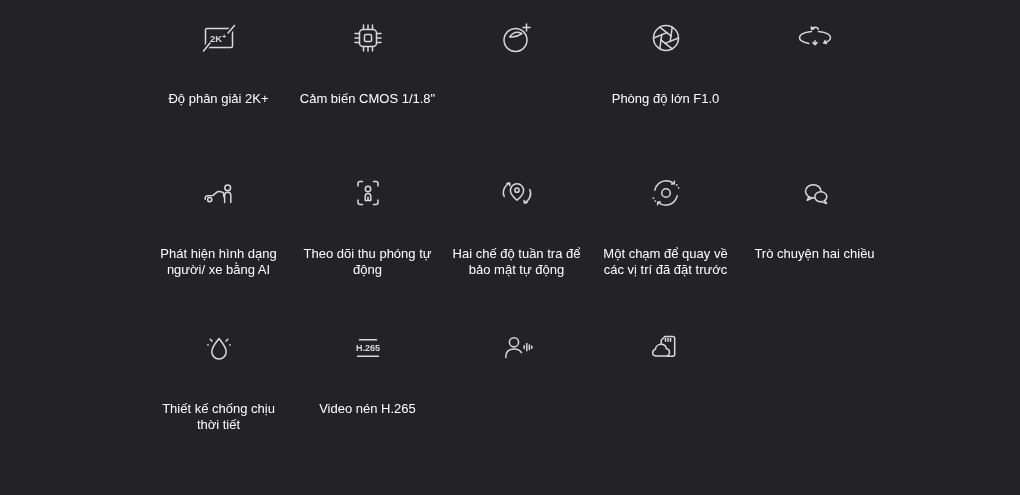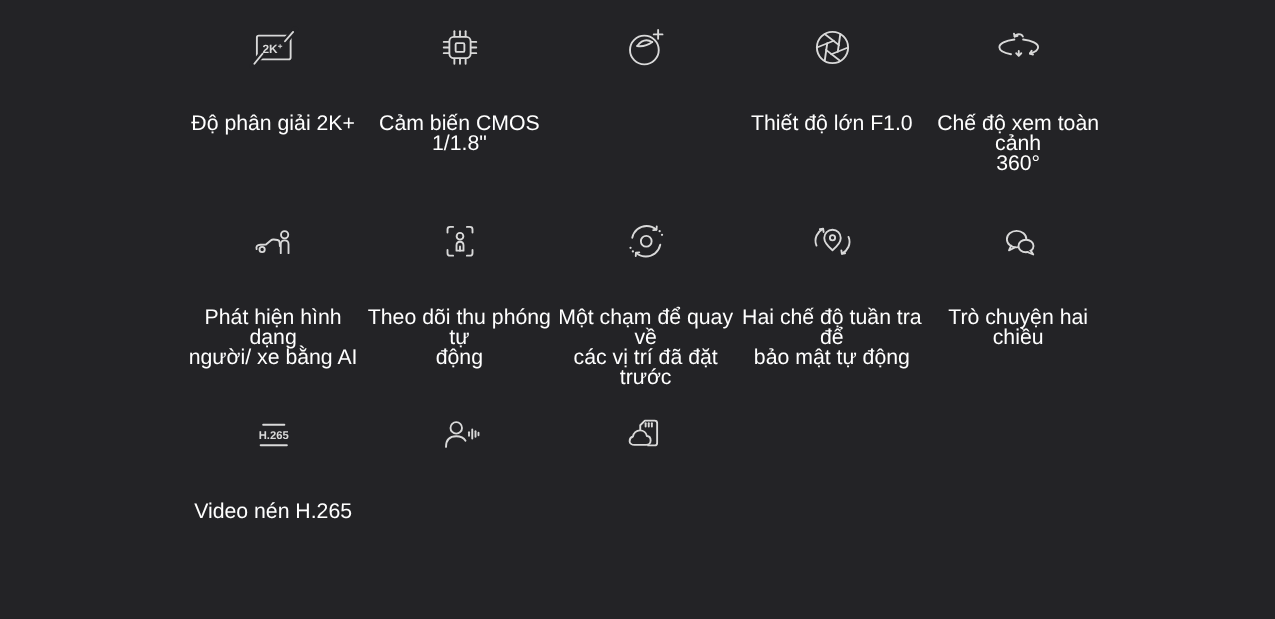--- a/index.html
+++ b/index.html
@@ -20,21 +20,21 @@
   }
   .icon-wrap{
     height:76px;width:100%;
     display:flex;align-items:center;justify-content:center;
     color:var(--icon,#d9d9d9);
   }
   .label{
     margin-top:15px;
     width:149px;
     text-align:center;
-    font-size:17px;line-height:16px;
+    font-size:13px;line-height:16px;
     color:var(--fg,#ffffff);
     white-space:pre-line;
   }
   a.label{
     text-decoration:underline;
     text-underline-offset:2px;
     cursor:pointer;
   }
   svg{display:block;}
   svg text{font-family:"Liberation Sans",sans-serif;}
@@ -97,37 +97,35 @@
       <svg width="44" height="44" viewBox="0 0 44 44" fill="none" stroke="currentColor" stroke-width="1.5" stroke-linecap="round" stroke-linejoin="round">
         <circle cx="22" cy="22" r="12.5"></circle>
         <line x1="34.5" y1="22" x2="21" y2="27.4"></line>
         <line x1="28.25" y1="32.8" x2="16.8" y2="23.9"></line>
         <line x1="15.75" y1="32.8" x2="17.8" y2="18.5"></line>
         <line x1="9.5" y1="22" x2="23" y2="16.6"></line>
         <line x1="15.75" y1="11.2" x2="27.2" y2="20.1"></line>
         <line x1="28.25" y1="11.2" x2="26.2" y2="25.5"></line>
       </svg>
     </div>
-    <div class="label">Thiết độ lớn F1.0</div>
+    <div class="label">Phòng độ lớn F1.0</div>
   </div>
 
   <div class="cell">
     <div class="icon-wrap">
       <svg width="44" height="44" viewBox="0 0 44 44" fill="none" stroke="currentColor" stroke-width="1.5" stroke-linecap="round" stroke-linejoin="round">
         <path d="M18.5 15.6 C11.3 16.4 6.5 18.9 6.5 21.8 C6.5 24.3 10.2 26.4 15.8 27.4"></path>
         <path d="M25.5 15.6 C32.7 16.4 37.5 18.9 37.5 21.8 C37.5 23.9 35 25.7 31 26.8"></path>
         <polyline points="33.4 27.6 30.9 26.8 32.3 24.6"></polyline>
         <path d="M18.7 13.2 C19.6 10.6 24.4 10.6 25.3 13.2"></path>
         <polyline points="18.2 10.9 18.7 13.3 21.1 12.6"></polyline>
         <line x1="22" y1="24.8" x2="22" y2="28.2"></line>
         <polyline points="20 26.6 22 28.6 24 26.6"></polyline>
       </svg>
     </div>
-    <div class="label">Chế độ xem toàn cảnh
-360°</div>
   </div>
 
   <div class="cell">
     <div class="icon-wrap">
       <svg width="44" height="44" viewBox="0 0 44 44" fill="none" stroke="currentColor" stroke-width="1.5" stroke-linecap="round" stroke-linejoin="round">
         <path d="M8.3 28.3 C7.6 26 9 24.9 11.2 24.8 L15.8 24.6 L19.6 21.4 C20.3 20.8 21 20.5 22 20.6 L25 21 C26.2 21.2 26.6 22 26.7 23.2 L26.9 25.8"></path>
         <circle cx="12.7" cy="28.6" r="2.1"></circle>
         <circle cx="30.7" cy="16.8" r="2.9"></circle>
         <path d="M27.6 31.5 V24.3 C27.6 22.3 28.8 21.3 30.7 21.3 C32.6 21.3 33.8 22.3 33.8 24.3 V31.5"></path>
       </svg>
@@ -143,68 +141,81 @@
         <path d="M27.5 10.5 H30 C31.1 10.5 32 11.4 32 12.5 V15"></path>
         <path d="M32 29 V31.5 C32 32.6 31.1 33.5 30 33.5 H27.5"></path>
         <path d="M16.5 33.5 H14 C12.9 33.5 12 32.6 12 31.5 V29"></path>
         <circle cx="22" cy="18" r="2.7"></circle>
         <path d="M19.2 29.5 V25.4 C19.2 23.4 20.3 22.4 22 22.4 C23.7 22.4 24.8 23.4 24.8 25.4 V29.5 H19.2 Z"></path>
         <line x1="22" y1="26.2" x2="22" y2="29.5"></line>
       </svg>
     </div>
     <div class="label">Theo dõi thu phóng tự
 động</div>
+  </div>
+
+  <div class="cell">
+    <div class="icon-wrap">
+      <svg width="44" height="44" viewBox="0 0 44 44" fill="none" stroke="currentColor" stroke-width="1.5" stroke-linecap="round" stroke-linejoin="round">
+        <path d="M22 12.8 C25.7 12.8 28.6 15.7 28.6 19.4 C28.6 23.6 22 29.2 22 29.2 C22 29.2 15.4 23.6 15.4 19.4 C15.4 15.7 18.3 12.8 22 12.8 Z"></path>
+        <circle cx="22" cy="19.2" r="2.1"></circle>
+        <path d="M9.2 25.5 C8.1 23 8 20.3 9.3 17.4 C10.4 15 12.2 13.2 14.4 12.1"></path>
+        <polyline points="14.9 14.6 14.5 12 11.9 12.4"></polyline>
+        <path d="M34.8 18.5 C35.9 21 36 23.7 34.7 26.6 C33.6 29 31.8 30.8 29.6 31.9"></path>
+        <polyline points="29.1 29.4 29.5 32 32.1 31.6"></polyline>
+      </svg>
+    </div>
+    <div class="label">Hai chế độ tuần tra để
+bảo mật tự động</div>
   </div>
 
   <div class="cell">
     <div class="icon-wrap">
       <svg width="44" height="44" viewBox="0 0 44 44" fill="none" stroke="currentColor" stroke-width="1.5" stroke-linecap="round" stroke-linejoin="round">
         <circle cx="22" cy="22" r="4.3"></circle>
         <path d="M10.8 19.2 C12 13.7 16.6 9.8 22.3 9.8 C25.3 9.8 28 10.9 30.1 12.7"></path>
         <polyline points="30.4 10.2 30.2 12.8 27.6 13.1"></polyline>
         <path d="M33.2 24.8 C32 30.3 27.4 34.2 21.7 34.2 C18.7 34.2 16 33.1 13.9 31.3"></path>
         <polyline points="13.6 33.8 13.8 31.2 16.4 30.9"></polyline>
         <circle cx="9.4" cy="27.2" r="0.9" fill="currentColor" stroke="none"></circle>
         <circle cx="11.3" cy="30.1" r="0.9" fill="currentColor" stroke="none"></circle>
         <circle cx="34.6" cy="16.8" r="0.9" fill="currentColor" stroke="none"></circle>
         <circle cx="32.7" cy="13.9" r="0.9" fill="currentColor" stroke="none"></circle>
       </svg>
     </div>
     <div class="label">Một chạm để quay về
 các vị trí đã đặt trước</div>
   </div>
 
-  <div class="cell">
-    <div class="icon-wrap">
-      <svg width="44" height="44" viewBox="0 0 44 44" fill="none" stroke="currentColor" stroke-width="1.5" stroke-linecap="round" stroke-linejoin="round">
-        <path d="M22 12.8 C25.7 12.8 28.6 15.7 28.6 19.4 C28.6 23.6 22 29.2 22 29.2 C22 29.2 15.4 23.6 15.4 19.4 C15.4 15.7 18.3 12.8 22 12.8 Z"></path>
-        <circle cx="22" cy="19.2" r="2.1"></circle>
-        <path d="M9.2 25.5 C8.1 23 8 20.3 9.3 17.4 C10.4 15 12.2 13.2 14.4 12.1"></path>
-        <polyline points="14.9 14.6 14.5 12 11.9 12.4"></polyline>
-        <path d="M34.8 18.5 C35.9 21 36 23.7 34.7 26.6 C33.6 29 31.8 30.8 29.6 31.9"></path>
-        <polyline points="29.1 29.4 29.5 32 32.1 31.6"></polyline>
-      </svg>
-    </div>
-    <div class="label">Hai chế độ tuần tra để
-bảo mật tự động</div>
-  </div>
-
 
   <div class="cell">
     <div class="icon-wrap">
       <svg width="44" height="44" viewBox="0 0 44 44" fill="none" stroke="currentColor" stroke-width="1.5" stroke-linecap="round" stroke-linejoin="round">
         <ellipse cx="20.3" cy="20.3" rx="7.8" ry="6.6"></ellipse>
         <path d="M15.9 25.5 L14.2 29.3 L19 27"></path>
         <ellipse cx="27.8" cy="25.8" rx="6" ry="5" fill="#232326"></ellipse>
         <path d="M31.6 29.5 L33.6 32.6 L28.7 30.6" fill="#232326"></path>
       </svg>
     </div>
     <div class="label">Trò chuyện hai chiều</div>
   </div>
 
+  <div class="cell">
+    <div class="icon-wrap">
+      <svg width="44" height="44" viewBox="0 0 44 44" fill="none" stroke="currentColor" stroke-width="1.5" stroke-linecap="round" stroke-linejoin="round">
+        <path d="M22 12.5 C25.2 17 29.2 20.9 29.2 25.7 C29.2 29.8 26 33 22 33 C18 33 14.8 29.8 14.8 25.7 C14.8 20.9 18.8 17 22 12.5 Z"></path>
+        <line x1="13.2" y1="13.2" x2="14.9" y2="15.1"></line>
+        <line x1="30.8" y1="13.2" x2="29.1" y2="15.1"></line>
+        <circle cx="11" cy="18.8" r="0.9" fill="currentColor" stroke="none"></circle>
+        <circle cx="33" cy="18.8" r="0.9" fill="currentColor" stroke="none"></circle>
+      </svg>
+    </div>
+    <div class="label">Thiết kế chống chịu
+thời tiết</div>
+  </div>
 
   <div class="cell">
     <div class="icon-wrap">
       <svg width="44" height="44" viewBox="0 0 44 44" fill="none" stroke="currentColor" stroke-width="1.5" stroke-linecap="round" stroke-linejoin="round">
         <line x1="13.5" y1="13.8" x2="30.5" y2="13.8"></line>
         <line x1="11.5" y1="30.2" x2="32.5" y2="30.2"></line>
         <text x="22" y="25.2" text-anchor="middle" font-size="9" font-weight="bold" fill="currentColor" stroke="none">H.265</text>
       </svg>
     </div>
     <div class="label">Video nén H.265</div>

